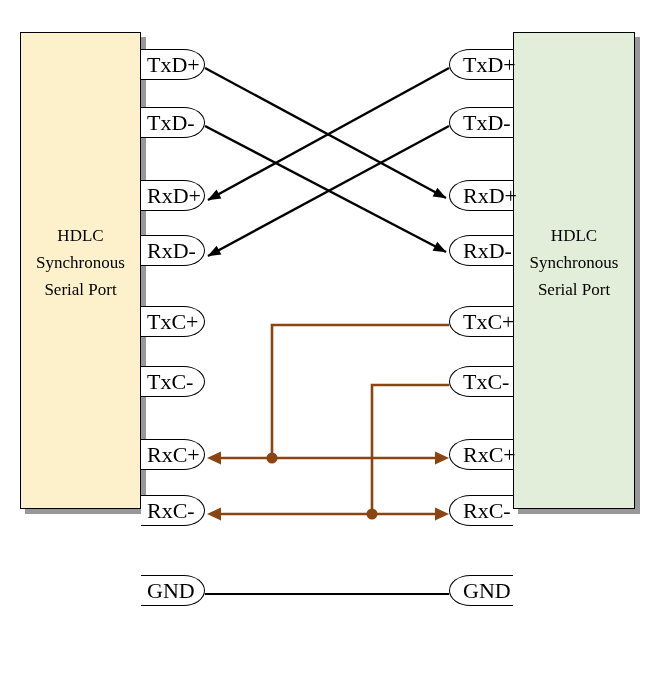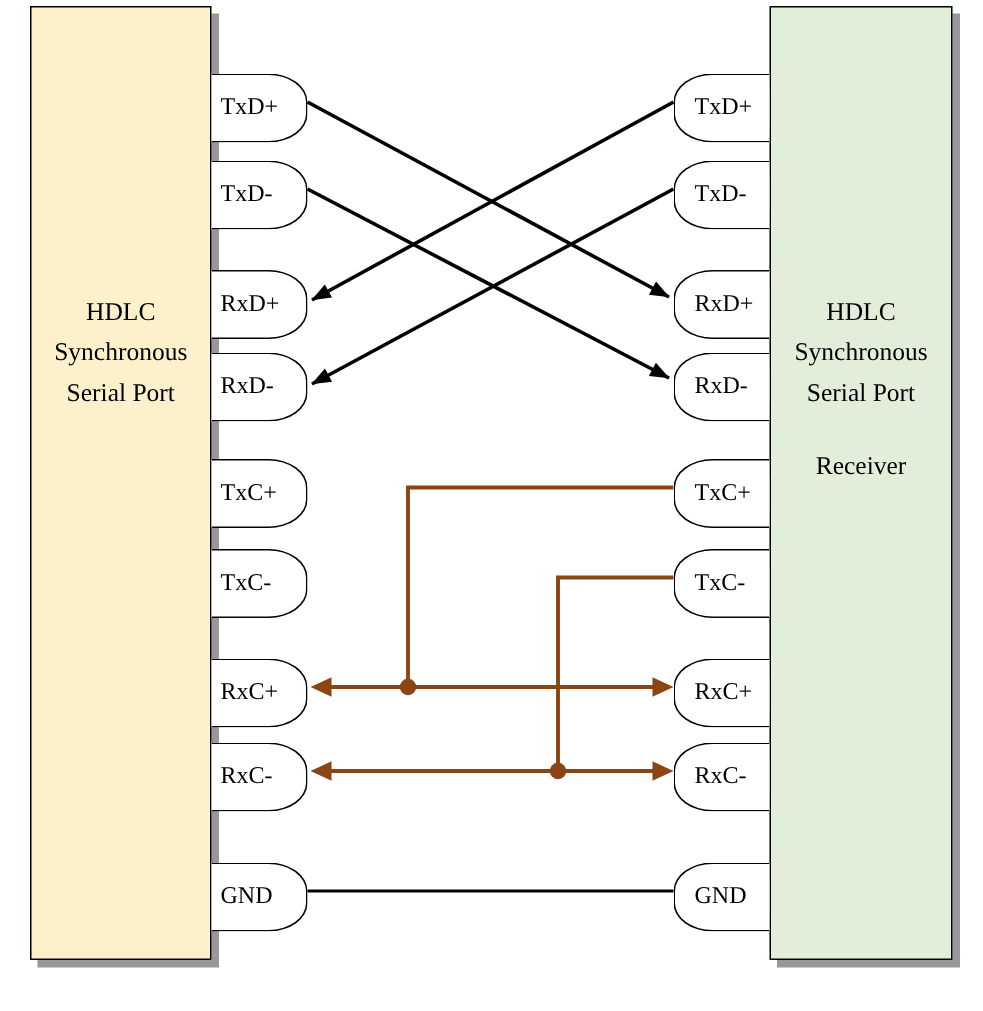--- a/index.html
+++ b/index.html
@@ -1,37 +1,37 @@
 <!DOCTYPE html>
 <html><head>
 <meta charset="utf-8">
 <style>
   html,body{margin:0;padding:0;background:#ffffff;}
   #canvas{
     position:relative;width:655px;height:674px;background:#ffffff;overflow:hidden;
     font-family:"Liberation Serif","DejaVu Serif",serif;color:#000;
   }
   .box{
-    position:absolute;top:4px;height:636px;box-sizing:border-box;
+    position:absolute;top:32px;height:477px;box-sizing:border-box;
     border:1.5px solid #000;z-index:1;box-shadow:5px 5px 0 #98989b;
   }
   #sender-box{left:20px;width:121px;background:#fcf1cb;}
   #receiver-box{left:513px;width:122px;background:#e3eeda;}
   .box-title{
     position:absolute;top:189px;left:0;right:0;text-align:center;
     font-size:17px;line-height:27px;
   }
   .box-role{
     position:absolute;top:296px;left:0;right:0;text-align:center;
     font-size:17px;line-height:20px;
   }
   .pill{
-    position:absolute;height:46px;background:#ffffff;box-sizing:border-box;
+    position:absolute;height:31px;background:#ffffff;box-sizing:border-box;
     border:1.5px solid #000;display:flex;align-items:center;
-    font-size:16px;z-index:3;white-space:nowrap;
+    font-size:22px;z-index:3;white-space:nowrap;
   }
   .pill.left{
     left:141px;width:64px;border-left:none;padding-left:6px;
     border-radius:0 26px 26px 0 / 0 19px 19px 0;
   }
   .pill.right{
     left:449px;width:64px;border-right:none;padding-left:13px;
     border-radius:26px 0 0 26px / 19px 0 0 19px;
   }
   #wires{position:absolute;left:0;top:0;z-index:4;pointer-events:none;}
@@ -52,21 +52,20 @@
       <div>Serial Port</div>
     </div>
   </div>
 
   <div class="box" id="receiver-box">
     <div class="box-title">
       <div>HDLC</div>
       <div>Synchronous</div>
       <div>Serial Port</div>
     </div>
-    <div class="box-role">Receiver</div>
   </div>
 
   <div class="pill left" style="top:49px">TxD+</div>
   <div class="pill left" style="top:107px">TxD-</div>
   <div class="pill left" style="top:180px">RxD+</div>
   <div class="pill left" style="top:235px">RxD-</div>
   <div class="pill left" style="top:306px">TxC+</div>
   <div class="pill left" style="top:366px">TxC-</div>
   <div class="pill left" style="top:439px">RxC+</div>
   <div class="pill left" style="top:495px">RxC-</div>

